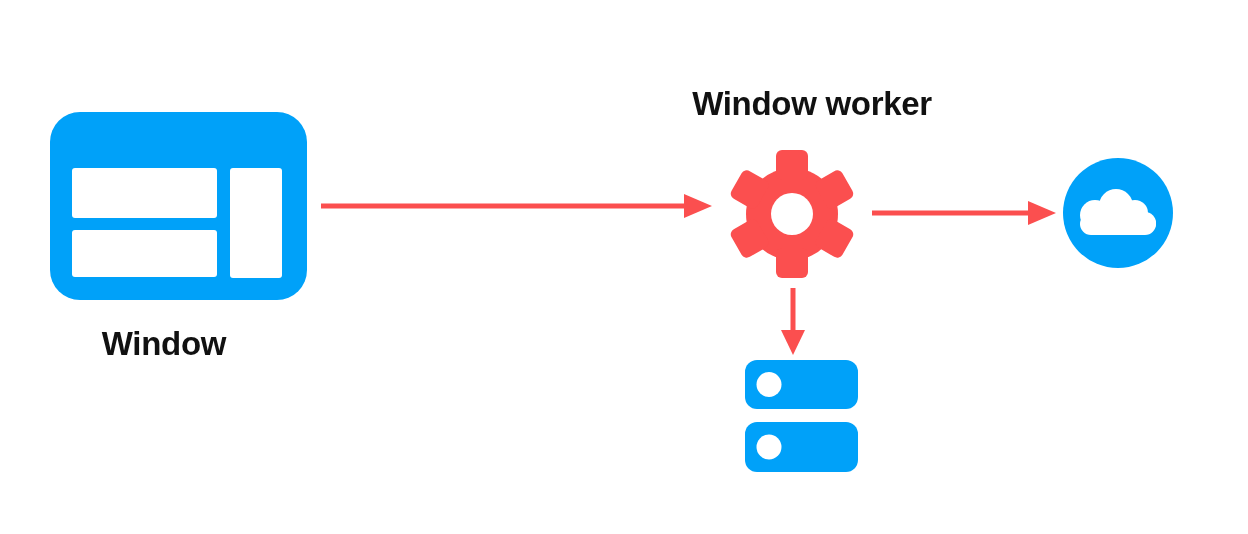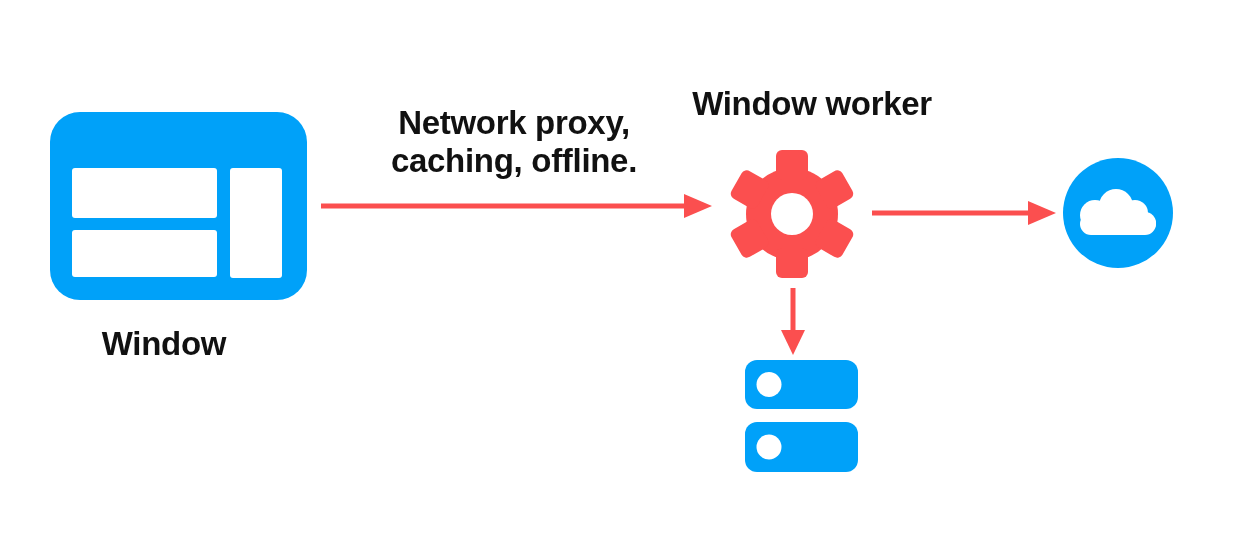--- a/index.html
+++ b/index.html
@@ -65,24 +65,20 @@
   <div class="icon-wrap window-icon">
     <svg width="257" height="188" viewBox="0 0 257 188">
       <rect x="0" y="0" width="257" height="188" rx="30" fill="var(--color-blue)"></rect>
       <rect x="22" y="56" width="145" height="50" rx="3" fill="#fff"></rect>
       <rect x="22" y="118" width="145" height="47" rx="3" fill="#fff"></rect>
       <rect x="180" y="56" width="52" height="110" rx="3" fill="#fff"></rect>
     </svg>
   </div>
   <div class="label window-label">Window</div>
 
-  <div class="label edge-label">
-    <div>Network proxy,</div>
-    <div>caching, offline.</div>
-  </div>
 
   <div class="label sw-title">Window worker</div>
   <div class="icon-wrap gear-icon">
     <svg width="130" height="130" viewBox="-65 -65 130 130">
       <g fill="var(--color-red)">
         <circle r="46"></circle>
         <g>
           <rect x="-16" y="-64" width="32" height="30" rx="6"></rect>
           <rect x="-16" y="-64" width="32" height="30" rx="6" transform="rotate(60)"></rect>
           <rect x="-16" y="-64" width="32" height="30" rx="6" transform="rotate(120)"></rect>

